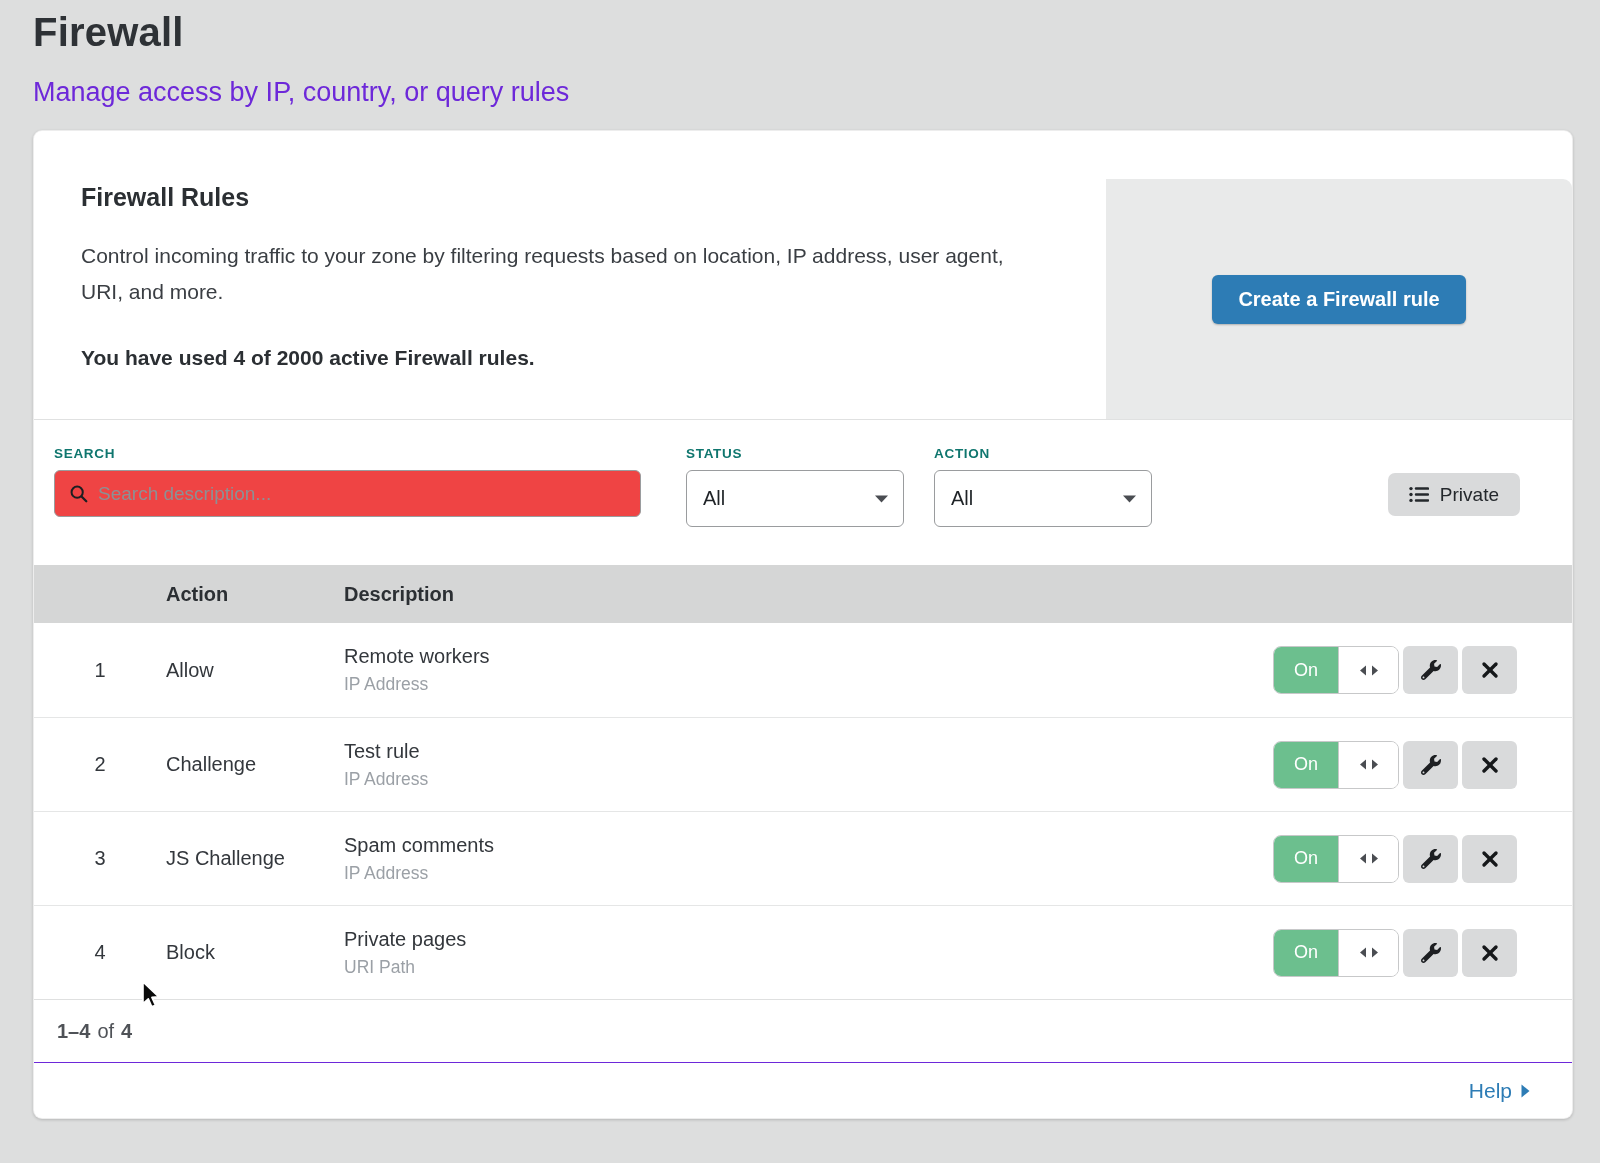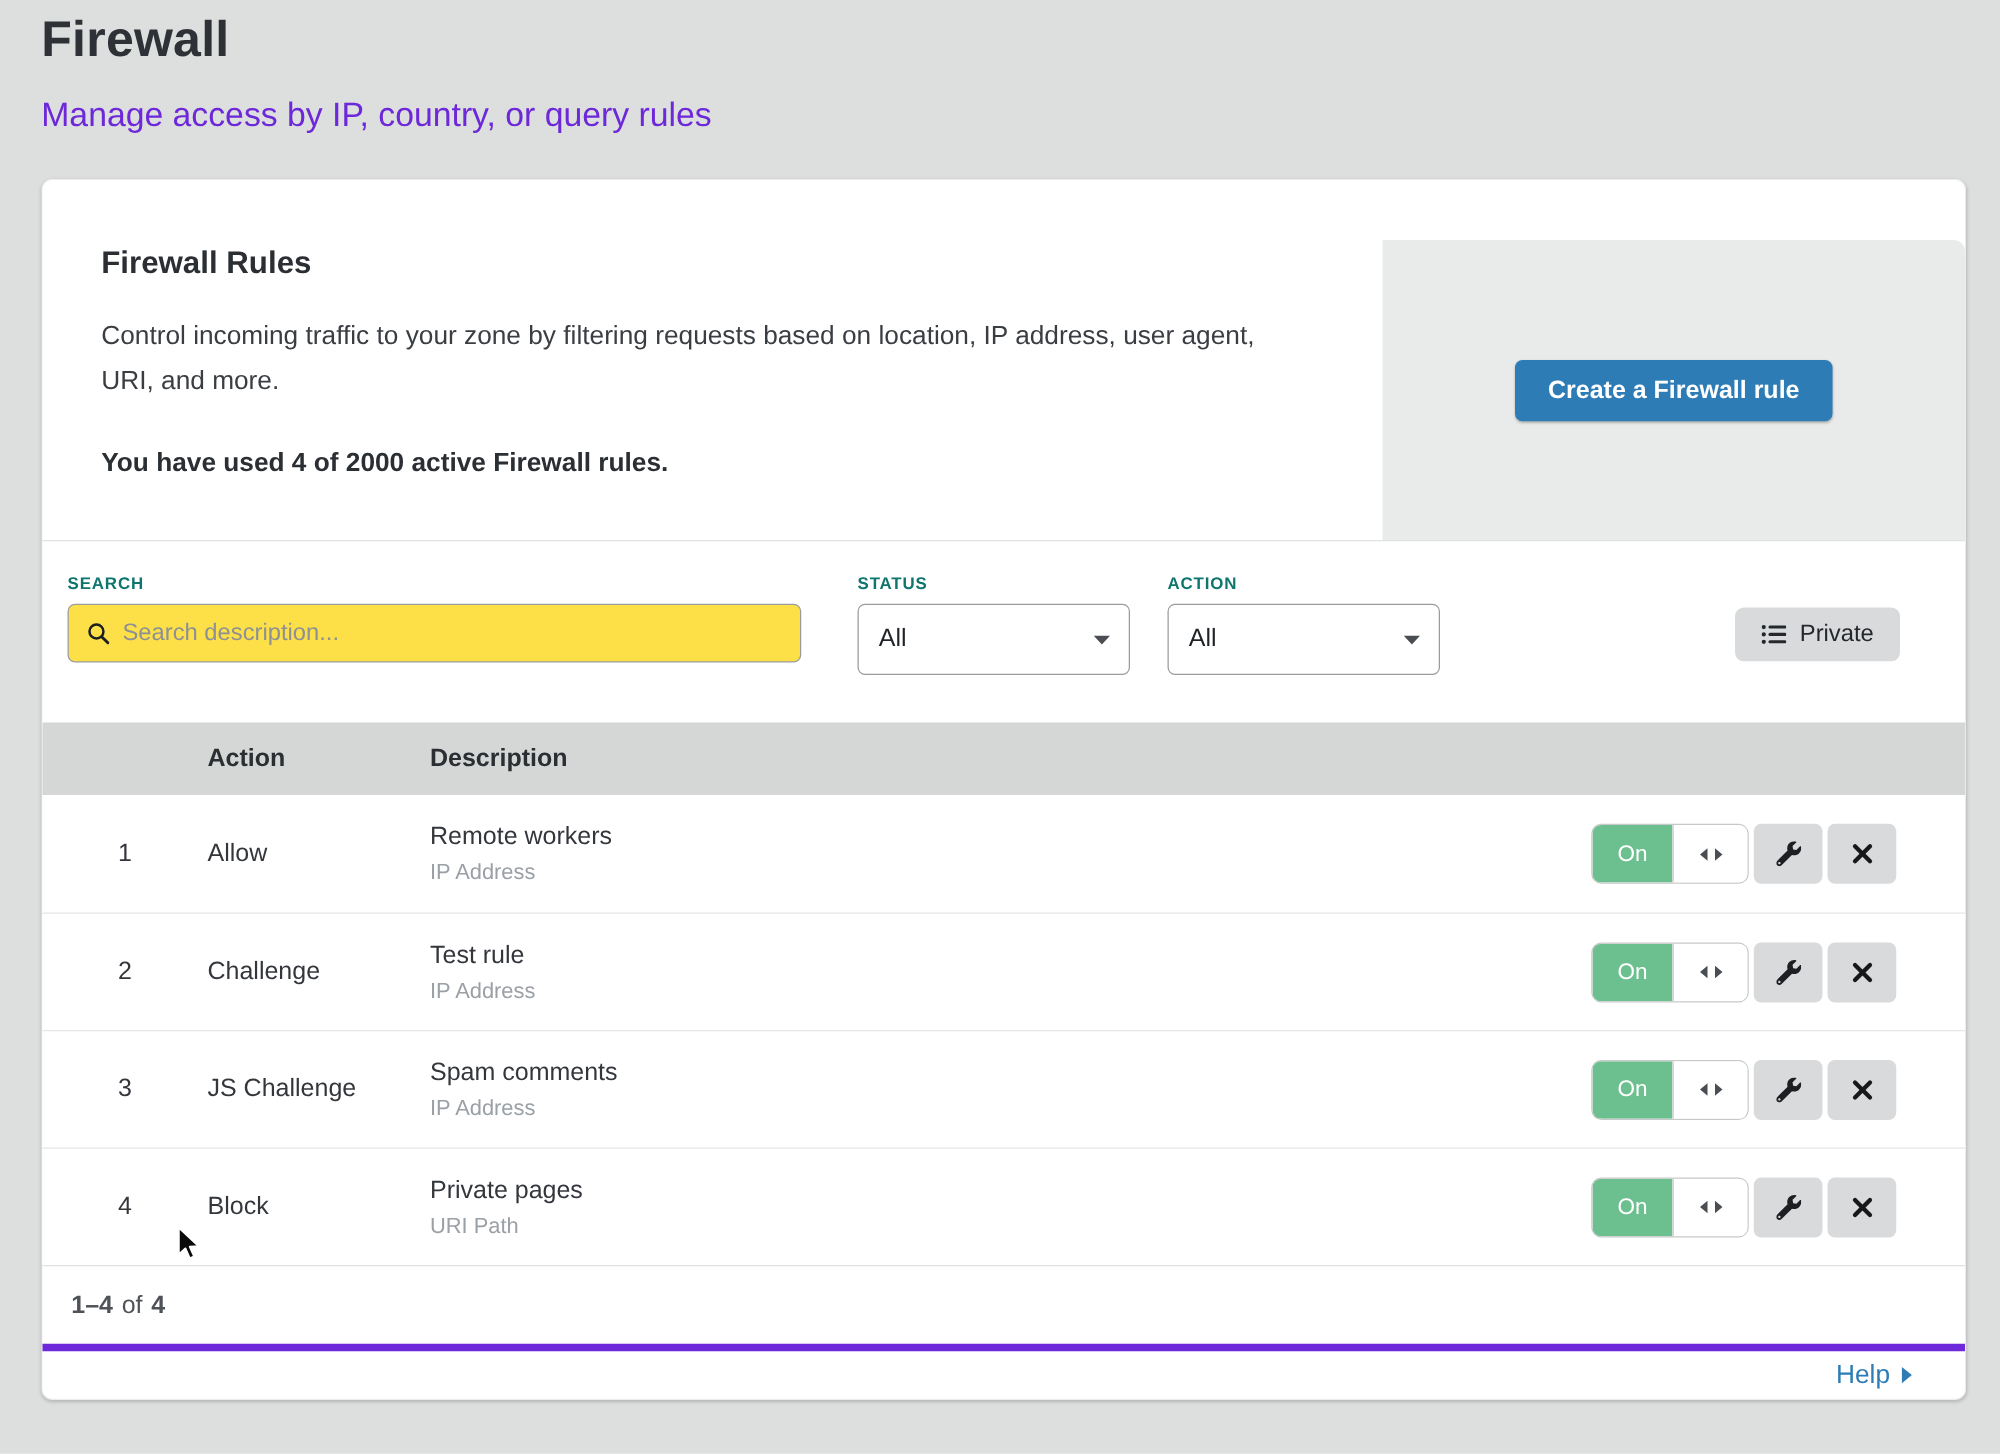--- a/index.html
+++ b/index.html
@@ -18,21 +18,21 @@
     color:#2f3338;
     position:relative;
   }
   
   .page-header{padding:10px 33px 0 33px;}
   .page-title{font-size:40px;font-weight:700;color:#2e3236;letter-spacing:.2px;}
   .page-subtitle{margin-top:22px;font-size:27px;font-weight:400;color:#6d28d9;}
 
   
   .card{
-    position:absolute;left:33px;top:143px;width:1540px;
+    position:absolute;left:33px;top:130px;width:1540px;
     background:#fff;border-radius:9px;
     border:1px solid rgba(0,0,0,.07);
     box-shadow:0 1px 3px rgba(0,0,0,.18);
   }
 
   
   .overview{display:flex;height:288px;}
   .overview-left{flex:1;padding:52px 70px 0 47px;}
   .overview-heading{font-size:25px;font-weight:700;color:#2b2f33;}
   .overview-desc{margin-top:26px;font-size:21px;line-height:1.72;color:#3a3e43;max-width:950px;}
@@ -47,21 +47,21 @@
     font-family:inherit;font-size:20px;font-weight:700;
     padding:13px 26px;border-radius:6px;
     box-shadow:0 1px 2px rgba(0,0,0,.25);
   }
 
   
   .filters{display:flex;align-items:flex-start;border-top:1px solid #e0e1e1;padding:26px 52px 38px 20px;}
   .field{display:flex;flex-direction:column;}
   .field-label{font-size:13.5px;font-weight:700;letter-spacing:.7px;color:#0f766e;margin-bottom:9px;}
   .search-box{
-    width:587px;height:47px;border:1px solid #9a9c9e;border-radius:6px;background:#fde047;
+    width:587px;height:47px;border:1px solid #9a9c9e;border-radius:6px;background:#ef4444;
     display:flex;align-items:center;padding:0 14px;
   }
   .search-box input{
     border:none;outline:none;flex:1;margin-left:10px;
     font-family:inherit;font-size:19px;color:#2f3338;background:transparent;
   }
   .search-box input::placeholder{color:#8d9094;}
   .select{
     width:218px;height:57px;border:1px solid #9a9c9e;border-radius:6px;background:#fff;
     display:flex;align-items:center;justify-content:space-between;
@@ -103,21 +103,21 @@
   .icon-btn{
     width:55px;height:48px;border:none;border-radius:6px;background:var(--btn-gray);
     display:flex;align-items:center;justify-content:center;cursor:pointer;
   }
 
   
   .pagination{height:63px;border-top:1px solid #dfe0e0;display:flex;align-items:center;
     padding-left:23px;font-size:20px;color:#4f5257;}
   .pagination .bold{font-weight:700;}
   .pagination .of{margin:0 7px;}
-  .help-row{height:44px;border-top:6px solid #6d28d9;display:flex;align-items:center;
+  .help-row{height:56px;border-top:1px solid #6d28d9;display:flex;align-items:center;
     justify-content:flex-end;padding-right:42px;}
   .help-link{display:flex;align-items:center;gap:9px;color:var(--blue);font-size:21px;
     cursor:pointer;text-decoration:none;}
 
   
   .cursor{position:absolute;left:141px;top:981px;z-index:50;pointer-events:none;}
 </style>
 </head>
 <body>
 

